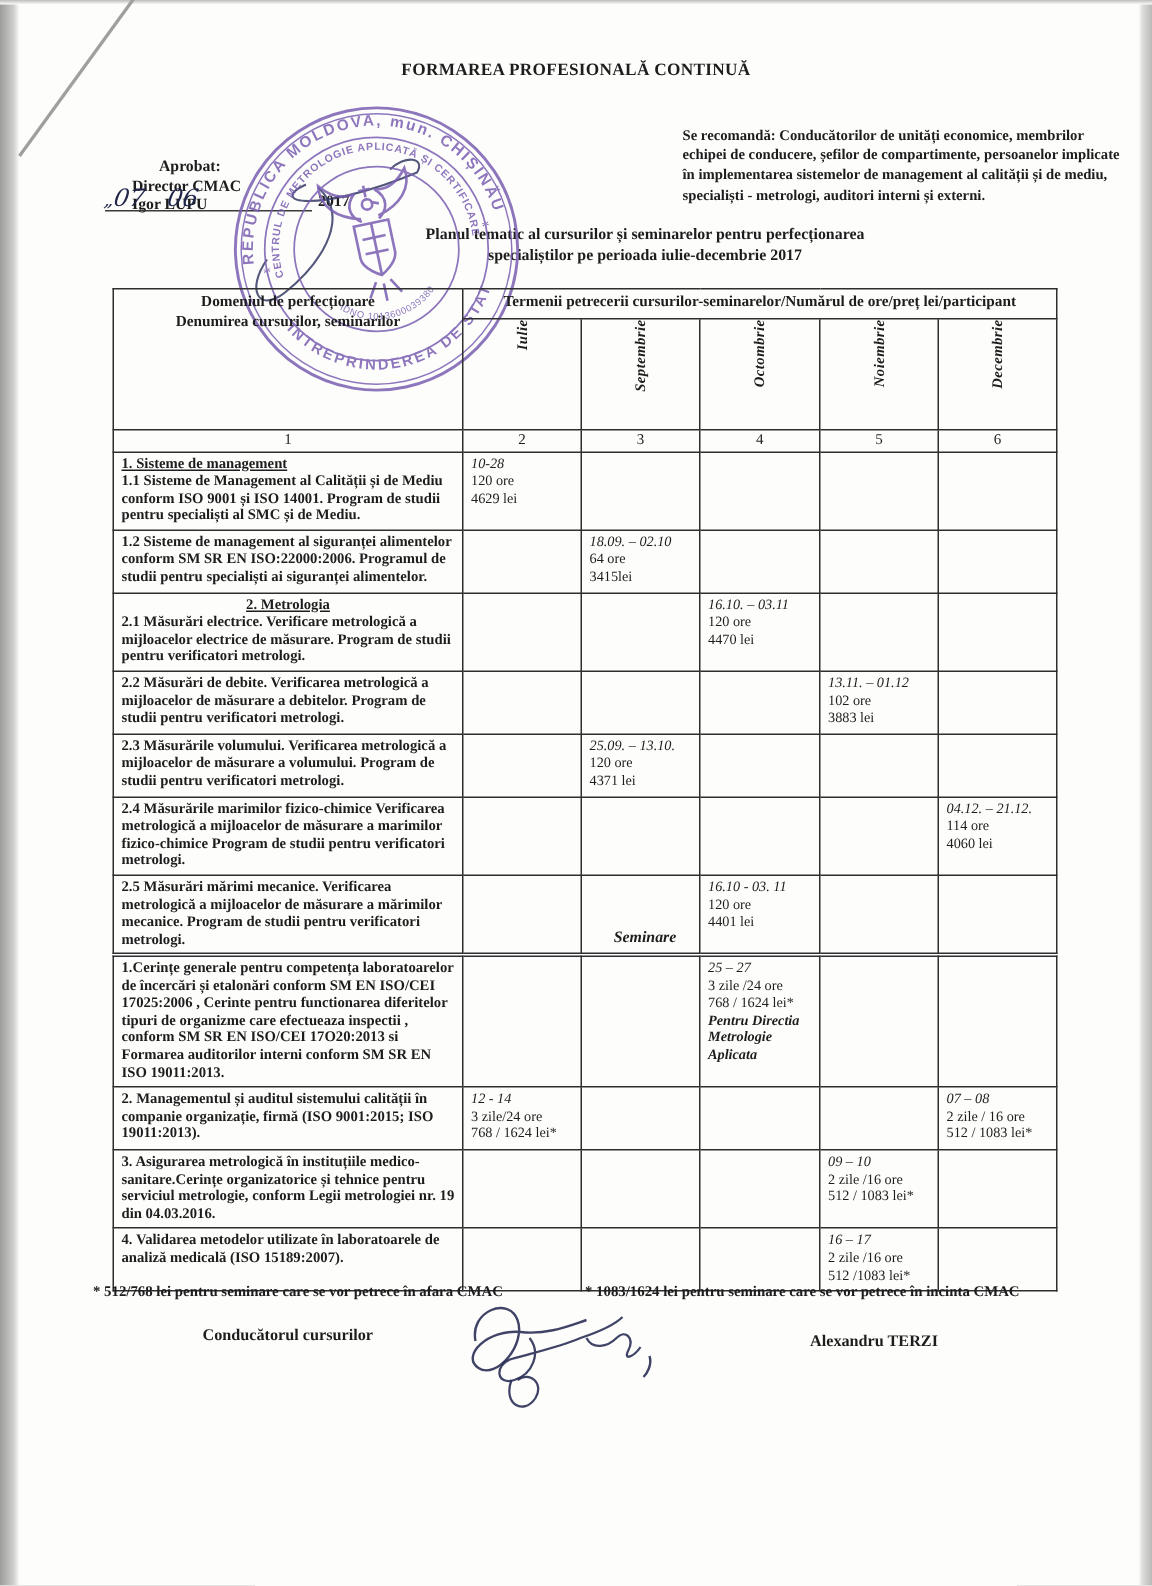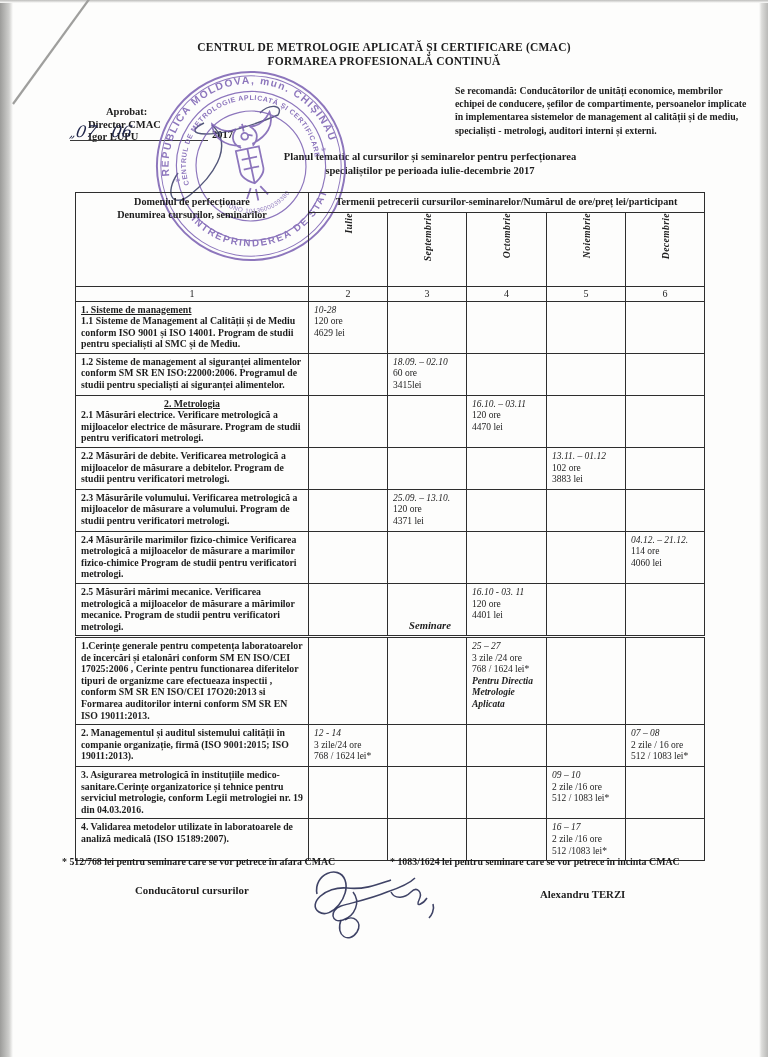--- a/index.html
+++ b/index.html
@@ -66,21 +66,20 @@
 <div class="scan">
 
   <div class="edge-left"></div>
   <div class="edge-right"></div>
   <div class="edge-top"></div>
   <svg class="corner-line" width="120" height="120">
     <line x1="13" y1="104" x2="90" y2="-2" stroke="#9f9f9d" stroke-width="2.2"></line>
   </svg>
 
   <div class="doc-title">
-    <div>CENTRUL DE METROLOGIE APLICATĂ ȘI CERTIFICARE (CMAC)</div>
     <div>FORMAREA PROFESIONALĂ CONTINUĂ</div>
   </div>
 
   <div class="approval">
     <div style="padding-left:18px;margin-top:16px;">Aprobat:</div>
     <div>Director CMAC</div>
     <div>Igor LUPU</div>
   </div>
   <div class="hand-date">
     <span class="q">„</span><span>07</span>&nbsp;&nbsp;&nbsp;<span>06</span>
@@ -190,21 +189,21 @@
           <td class="mcell"></td>
           <td class="mcell"></td>
         </tr>
         <tr>
           <td class="desc">
             <div>1.2 Sisteme de management al siguranței alimentelor conform SM SR EN ISO:22000:2006. Programul de studii pentru specialiști ai siguranței alimentelor.</div>
           </td>
           <td class="mcell"></td>
           <td class="mcell">
             <div class="dt">18.09. – 02.10</div>
-            <div>60 ore</div>
+            <div>64 ore</div>
             <div>3415lei</div>
           </td>
           <td class="mcell"></td>
           <td class="mcell"></td>
           <td class="mcell"></td>
         </tr>
         <tr>
           <td class="desc">
             <div class="section center">2. Metrologia</div>
             <div>2.1 Măsurări electrice. Verificare metrologică a mijloacelor electrice de măsurare. Program de studii pentru verificatori metrologi.</div>

